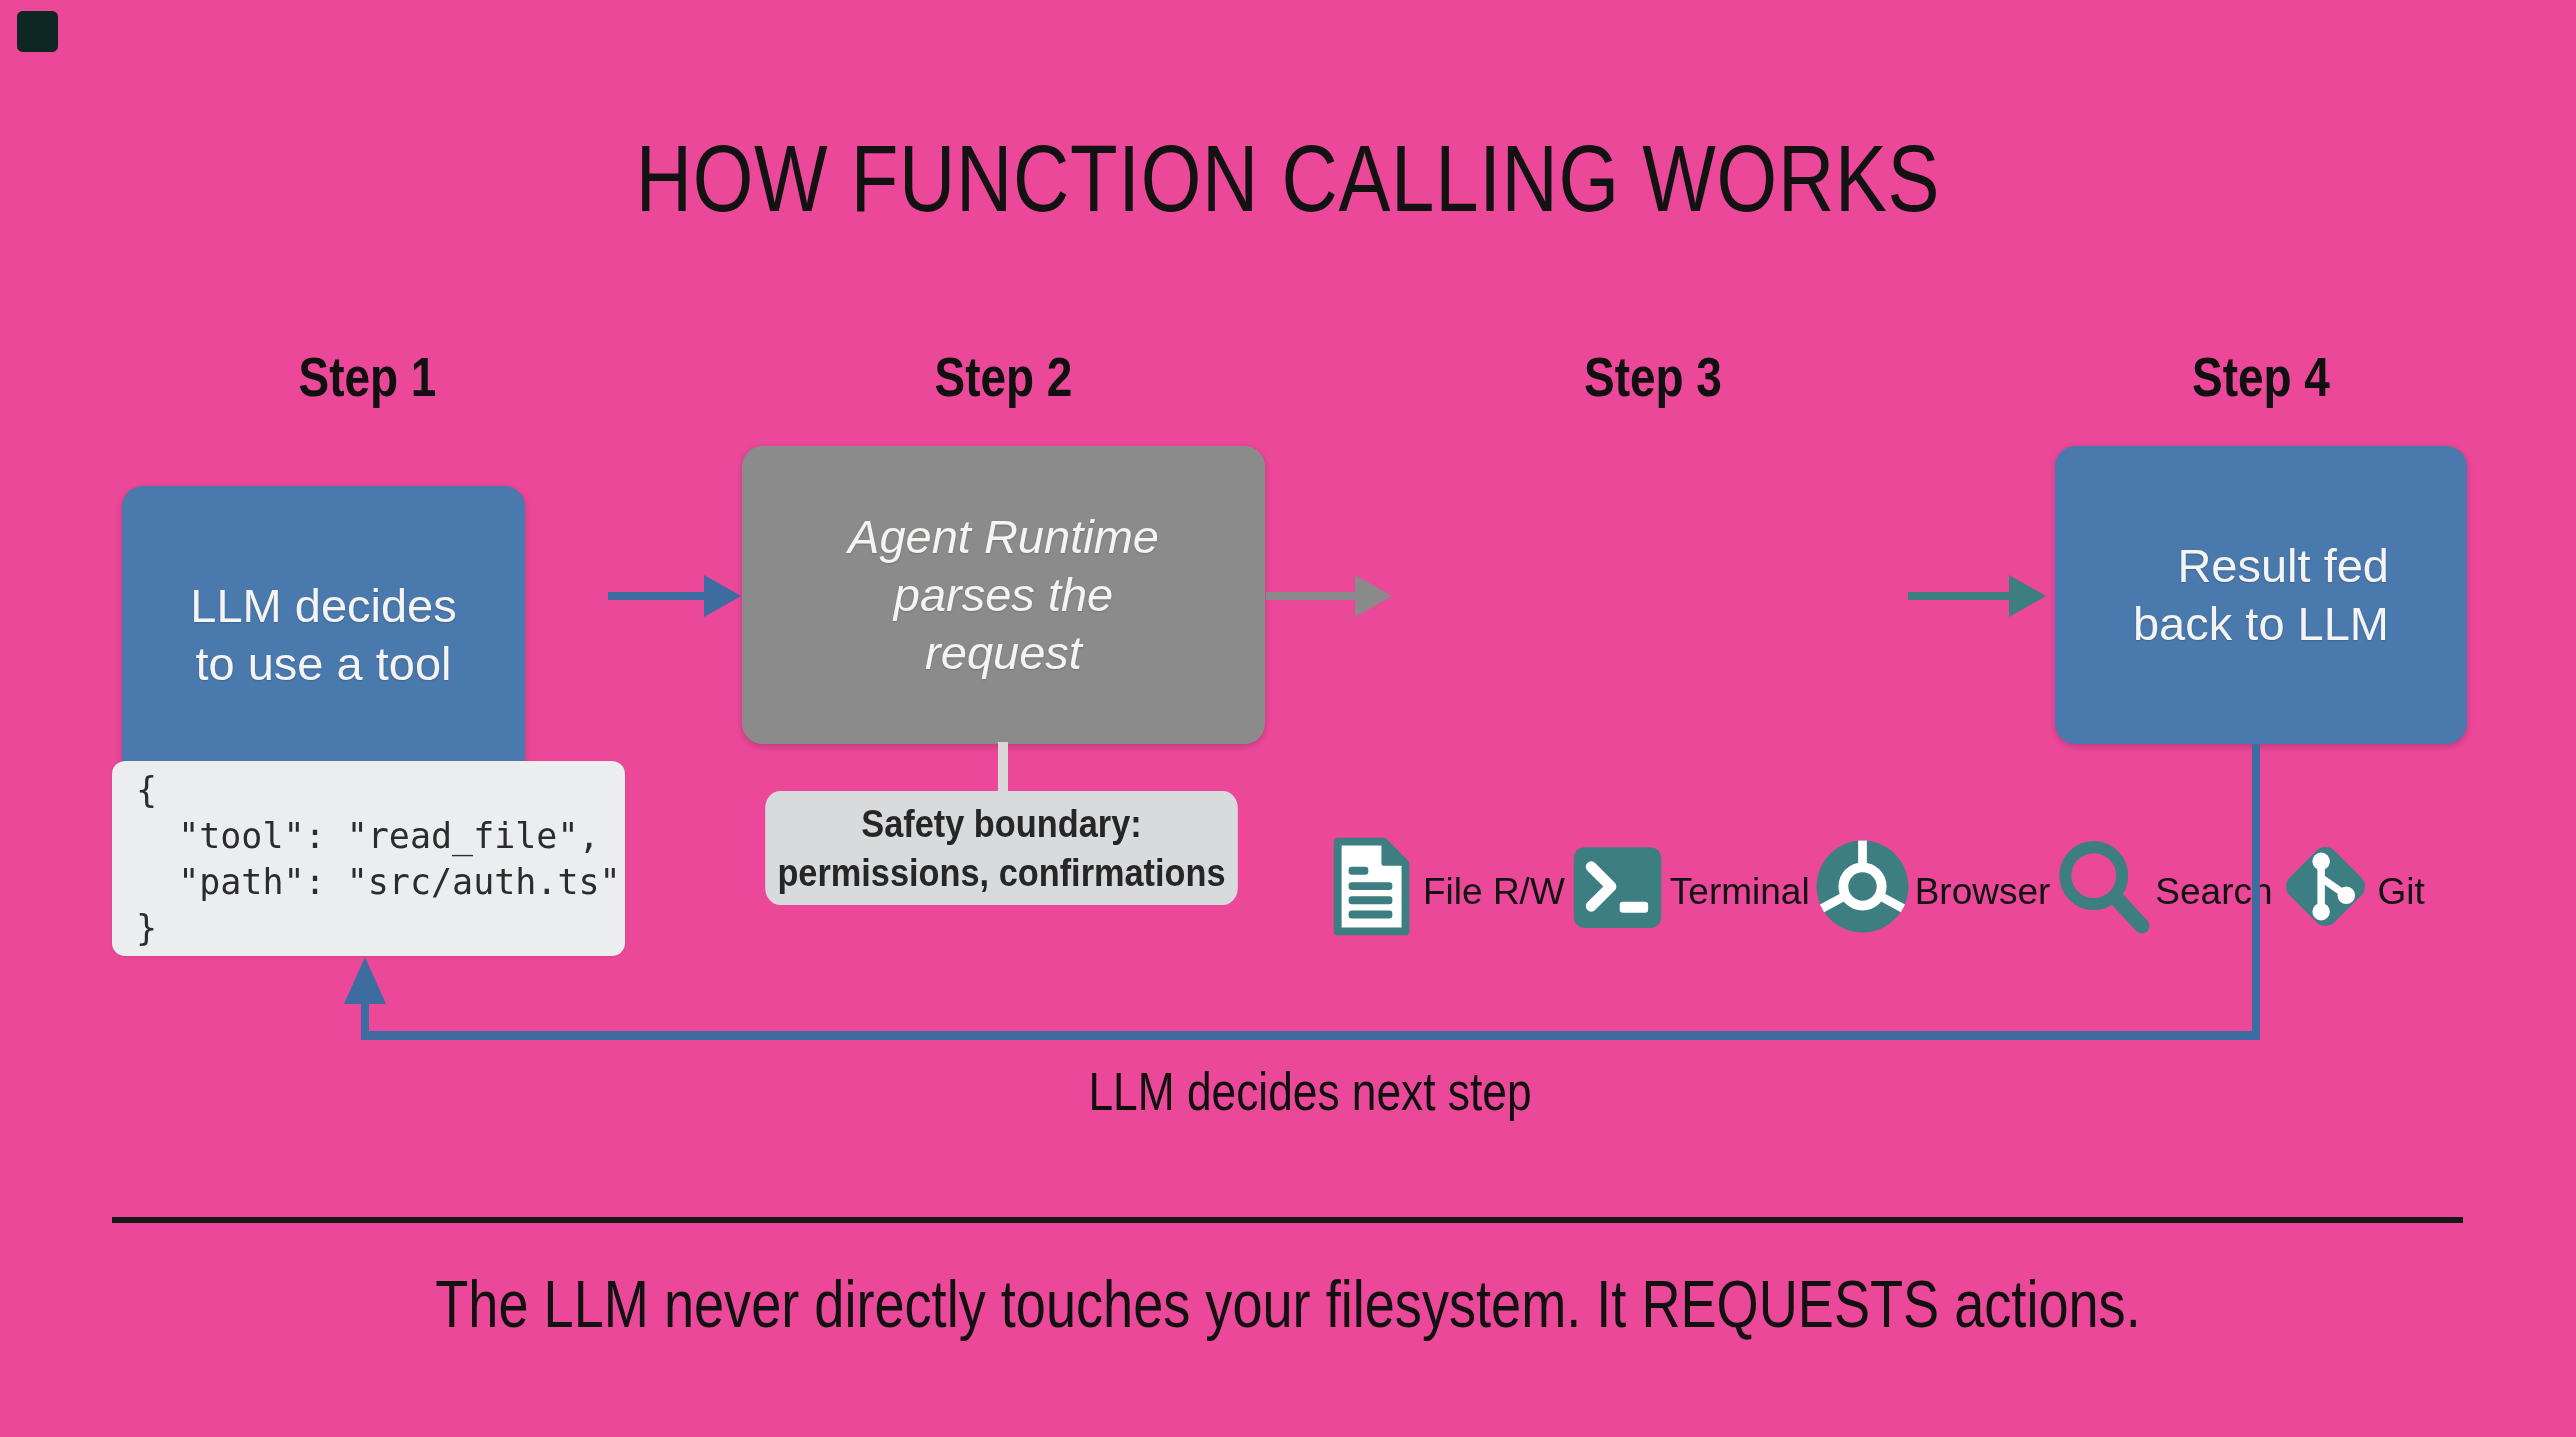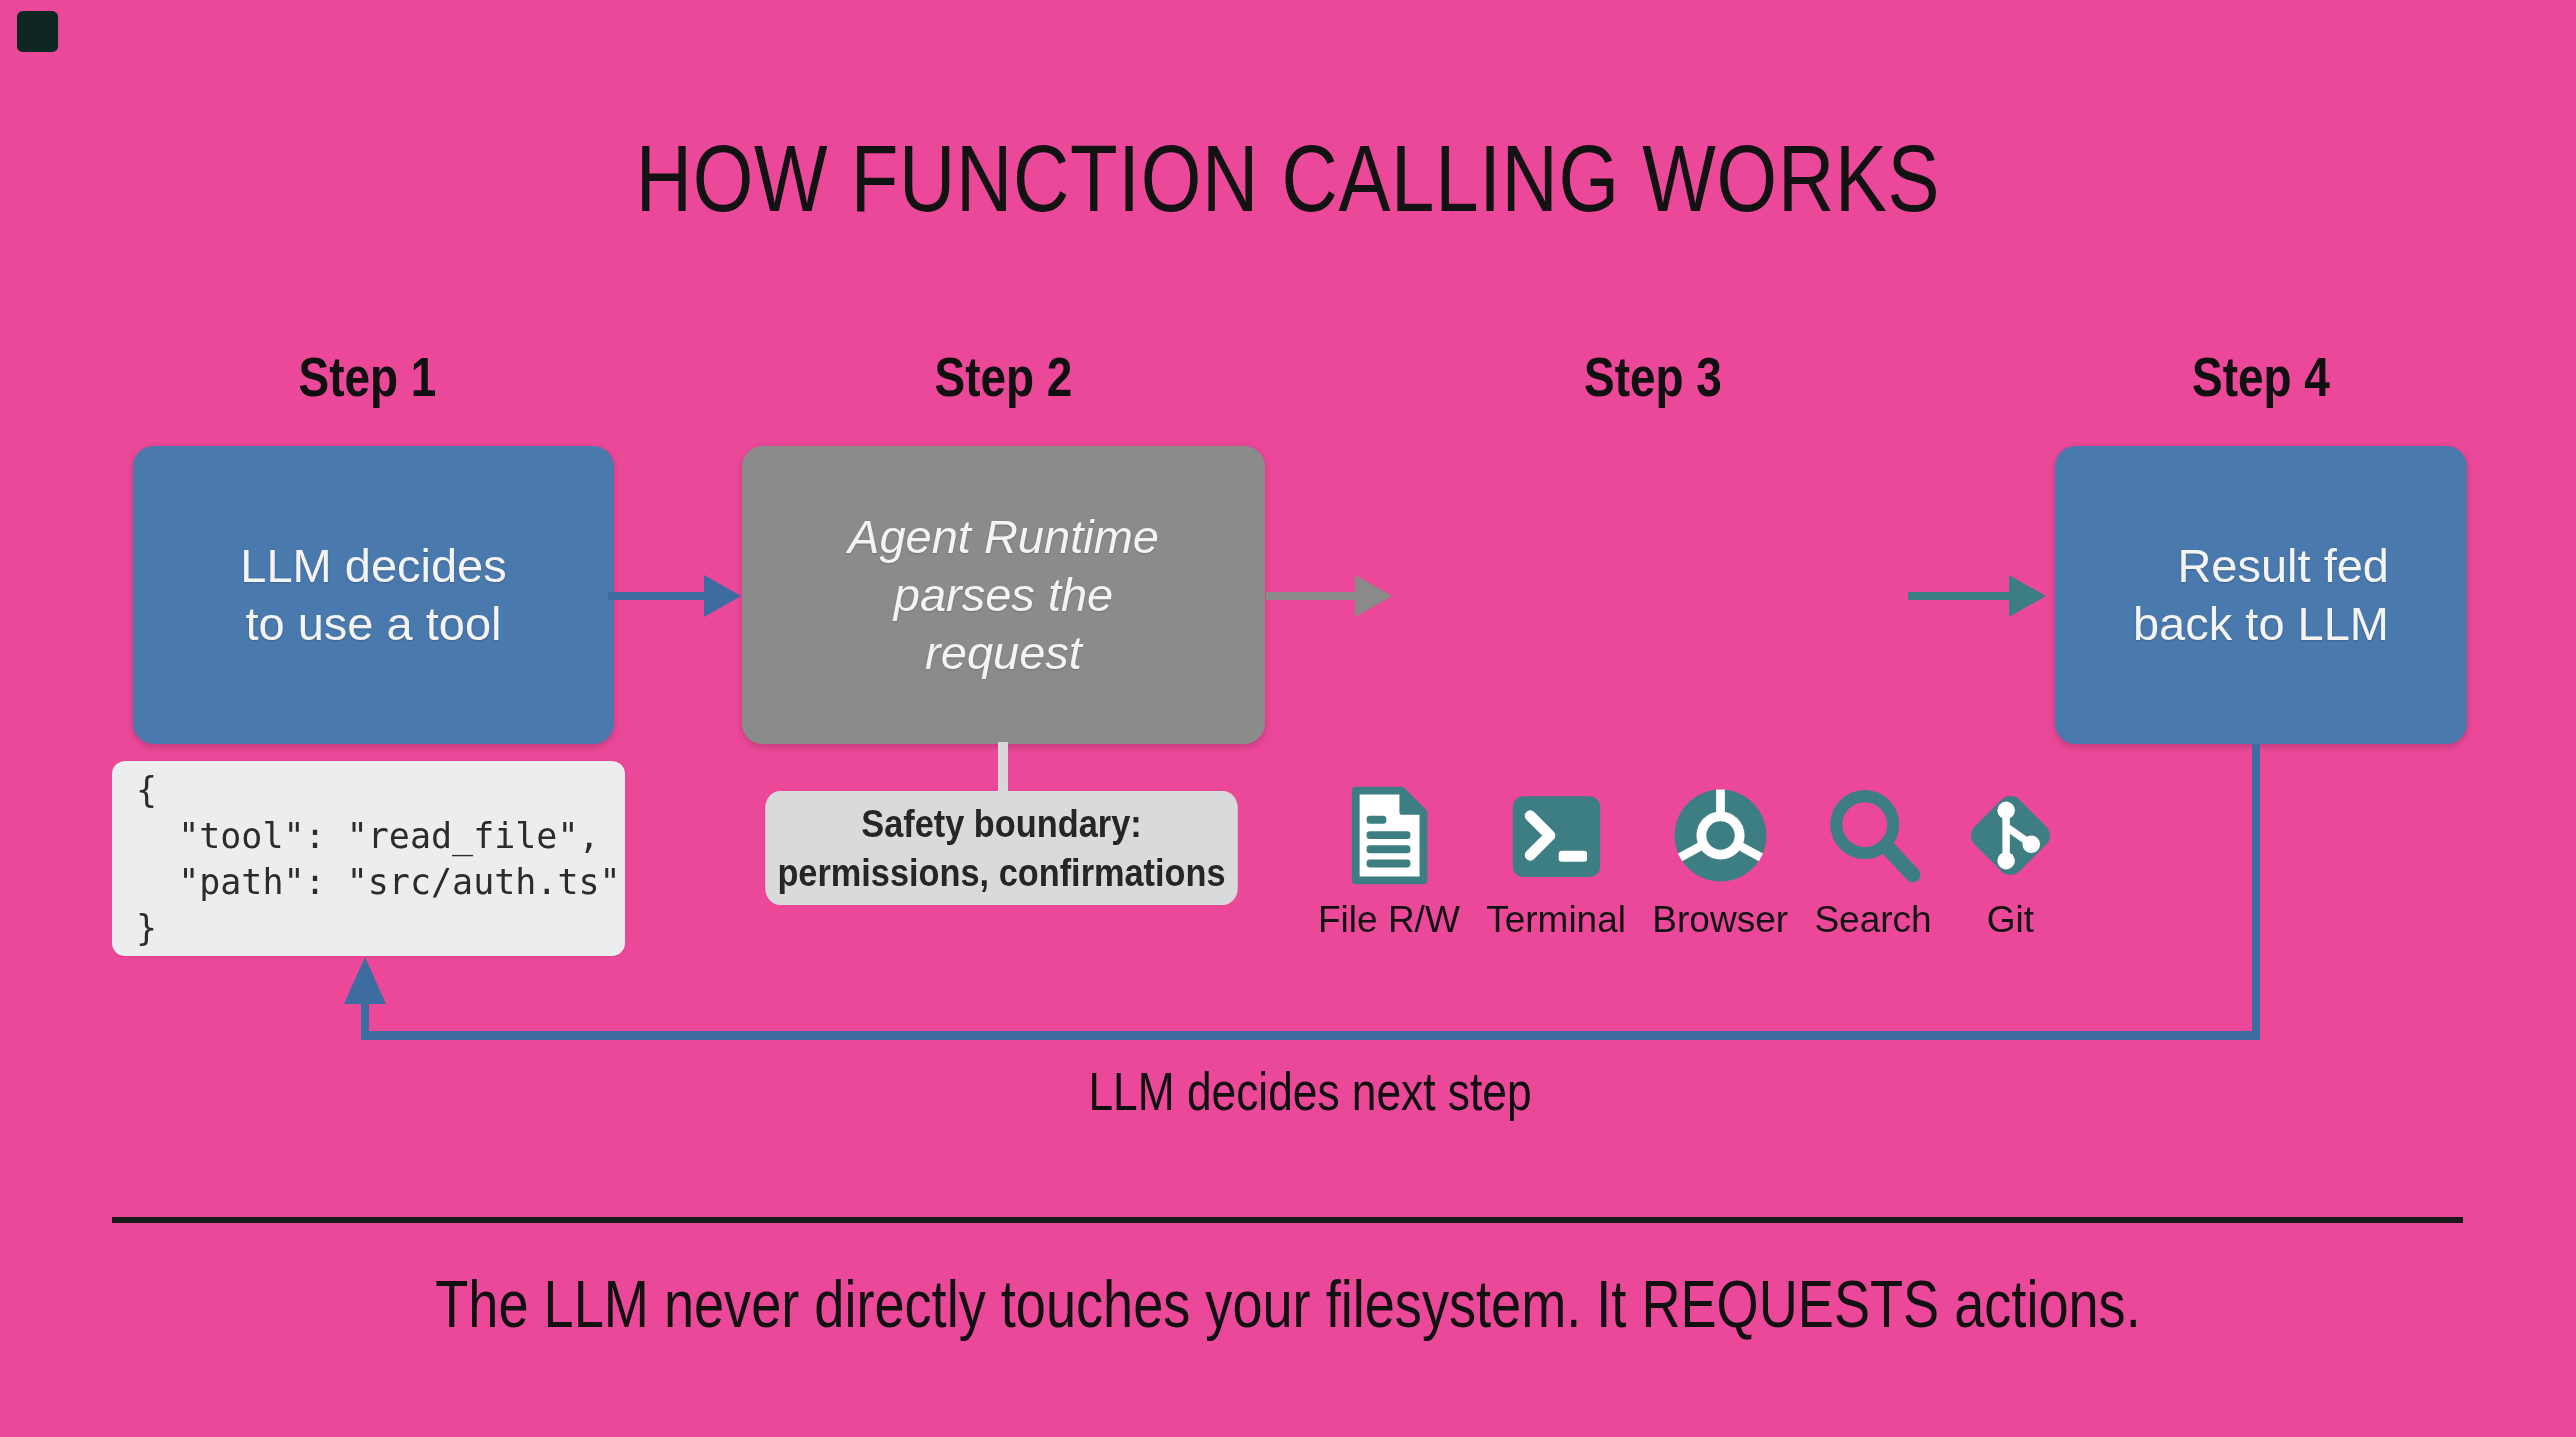--- a/index.html
+++ b/index.html
@@ -42,21 +42,21 @@
     font-family:"DejaVu Sans Mono",monospace;font-size:35px;line-height:46px;
     color:#2c2c2c;white-space:pre;padding:5.6px 0 0 24px;box-sizing:border-box;}
 
   .safety-connector{position:absolute;left:998px;top:742px;width:10.3px;height:51px;background:#d8d8d8;}
   .safety-box{position:absolute;left:733px;top:791px;width:537px;height:114px;
     background:#d9dadc;border-radius:17px;display:flex;align-items:center;justify-content:center;
     text-align:center;font-size:39px;line-height:49px;font-weight:600;color:#262626;white-space:pre-line;}
 
   .tools-row{position:absolute;left:1318px;top:783px;width:745px;height:206px;
     display:flex;justify-content:space-between;}
-  .tool-item{display:flex;flex-direction:column;align-items:center;}
+  .tool-item{display:flex;flex-direction:row;align-items:center;}
   .tool-item svg{height:105px;width:auto;display:block;}
   .tool-label{margin-top:11.2px;font-size:37px;font-weight:500;color:#131313;white-space:nowrap;}
 
   .loop-v-right{position:absolute;left:2252px;top:744px;width:8.4px;height:295px;background:#3c6ca0;}
   .loop-h{position:absolute;left:361px;top:1031px;width:1899px;height:9.4px;background:#3c6ca0;}
   .loop-v-left{position:absolute;left:361px;top:1000px;width:8.4px;height:40px;background:#3c6ca0;}
   .loop-head-up{position:absolute;left:344px;top:957px;width:0;height:0;
     border-left:21.5px solid transparent;border-right:21.5px solid transparent;
     border-bottom:47px solid #3c6ca0;}
 
@@ -74,21 +74,21 @@
 
   <div class="corner-mark"></div>
 
   <div class="title cond">HOW FUNCTION CALLING WORKS</div>
 
   <div class="step-label cond" style="left:127px;width:481px;">Step 1</div>
   <div class="step-label cond" style="left:742px;width:523px;">Step 2</div>
   <div class="step-label cond" style="left:1399px;width:508px;">Step 3</div>
   <div class="step-label cond" style="left:2055px;width:412px;">Step 4</div>
 
-  <div class="box box-blue" style="left:133px;width:481px;">LLM decides
+  <div class="box box-blue" style="left:122px;width:403px;margin-top:40px;">LLM decides
 to use a tool</div>
   <div class="box box-gray" style="left:742px;width:523px;font-style:italic;">Agent Runtime
 parses the
 request</div>
   <div class="box box-blue" style="left:2055px;width:412px;text-align:right;">Result fed
 back to LLM</div>
 
   <div class="arrow-shaft c-blue" style="left:608px;width:99px;"></div>
   <div class="arrow-head" style="left:704px;border-left:37px solid #3c6ca0;"></div>
 

